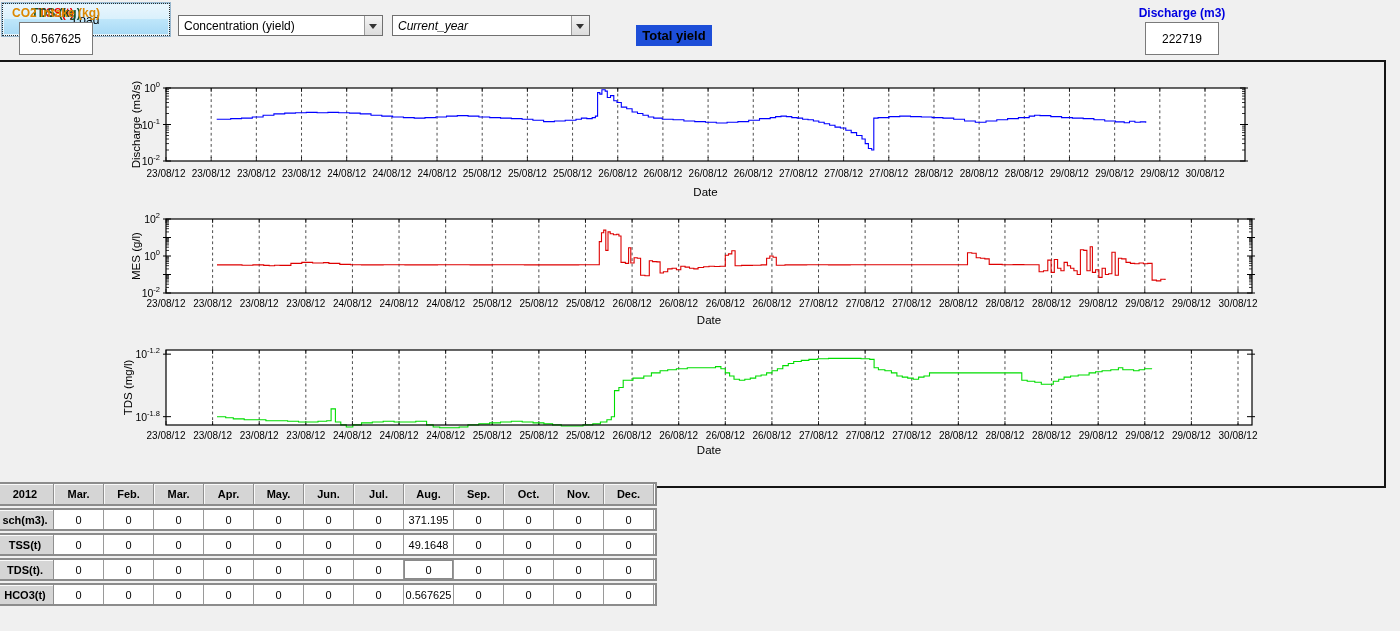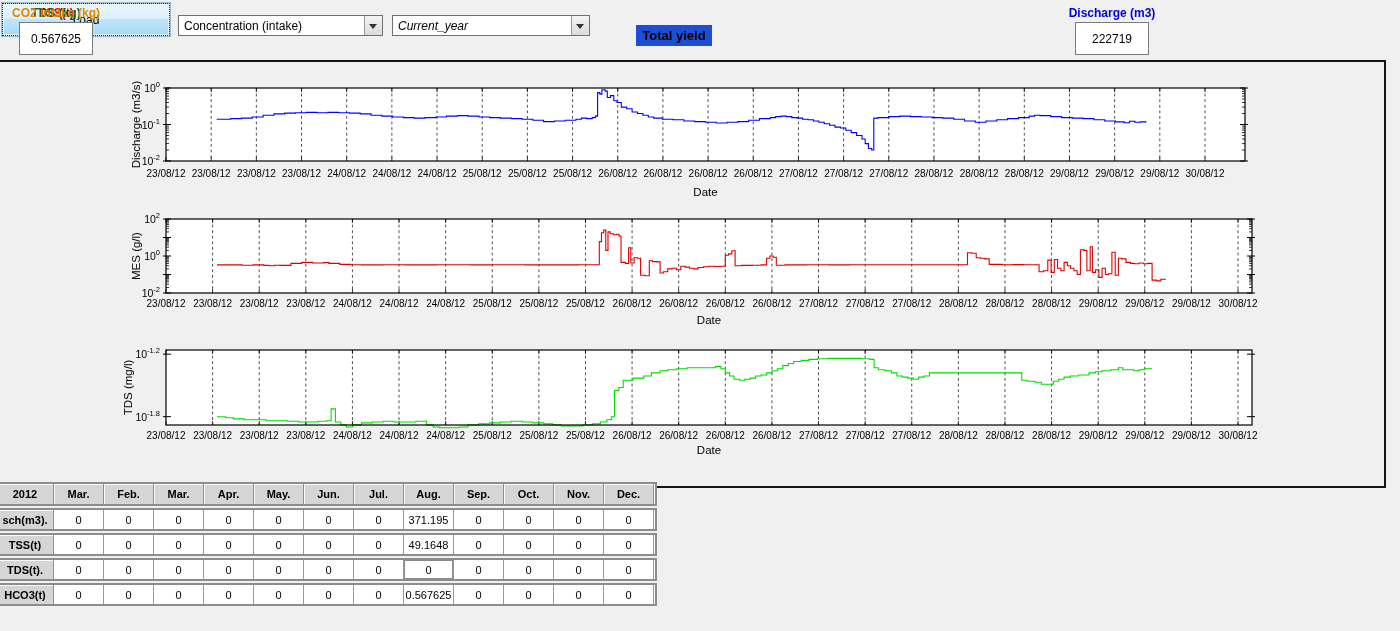--- a/index.html
+++ b/index.html
@@ -31,21 +31,21 @@
     border-top:5px solid #333;
   }
   .total-yield{
     position:absolute;left:636px;top:25px;width:76px;height:21px;line-height:21px;
     background:#1d4ed8;text-align:center;font-weight:bold;font-size:13px;color:#000;
   }
   .stat{position:absolute;top:6px;width:112px;text-align:center;}
   .stat:nth-of-type(1){left:732px;}
   .stat:nth-of-type(2){left:842px;}
   .stat:nth-of-type(3){left:952px;}
-  .stat:nth-of-type(4){left:1056px;text-align:center;}
+  .stat:nth-of-type(4){left:1126px;text-align:center;}
   .stat-label{font-size:12px;font-weight:bold;white-space:nowrap;}
   .stat-box{
     width:72px;height:31px;margin:2px auto 0;background:#fff;border:1px solid #7a7a7a;
     font-size:12px;color:#000;display:flex;align-items:center;justify-content:center;
   }
 
   
   .chart-frame{
     position:absolute;left:-8px;top:60px;width:1394px;height:428px;
     border:2px solid #151515;box-sizing:border-box;pointer-events:none;
@@ -71,21 +71,21 @@
 </style>
 </head>
 <body>
 
 <div id="app">
 
   <div>
     <button class="load-btn">Load</button>
 
     <div class="combo" id="combo1">
-      <span class="combo-text">Concentration (intake)</span>
+      <span class="combo-text">Concentration (yield)</span>
       <span class="combo-arrow">
           <i class="tri"></i>
         </span>
     </div>
 
     <div class="combo" id="combo2">
       <span class="combo-text">Current_year</span>
       <span class="combo-arrow">
           <i class="tri"></i>
         </span>

